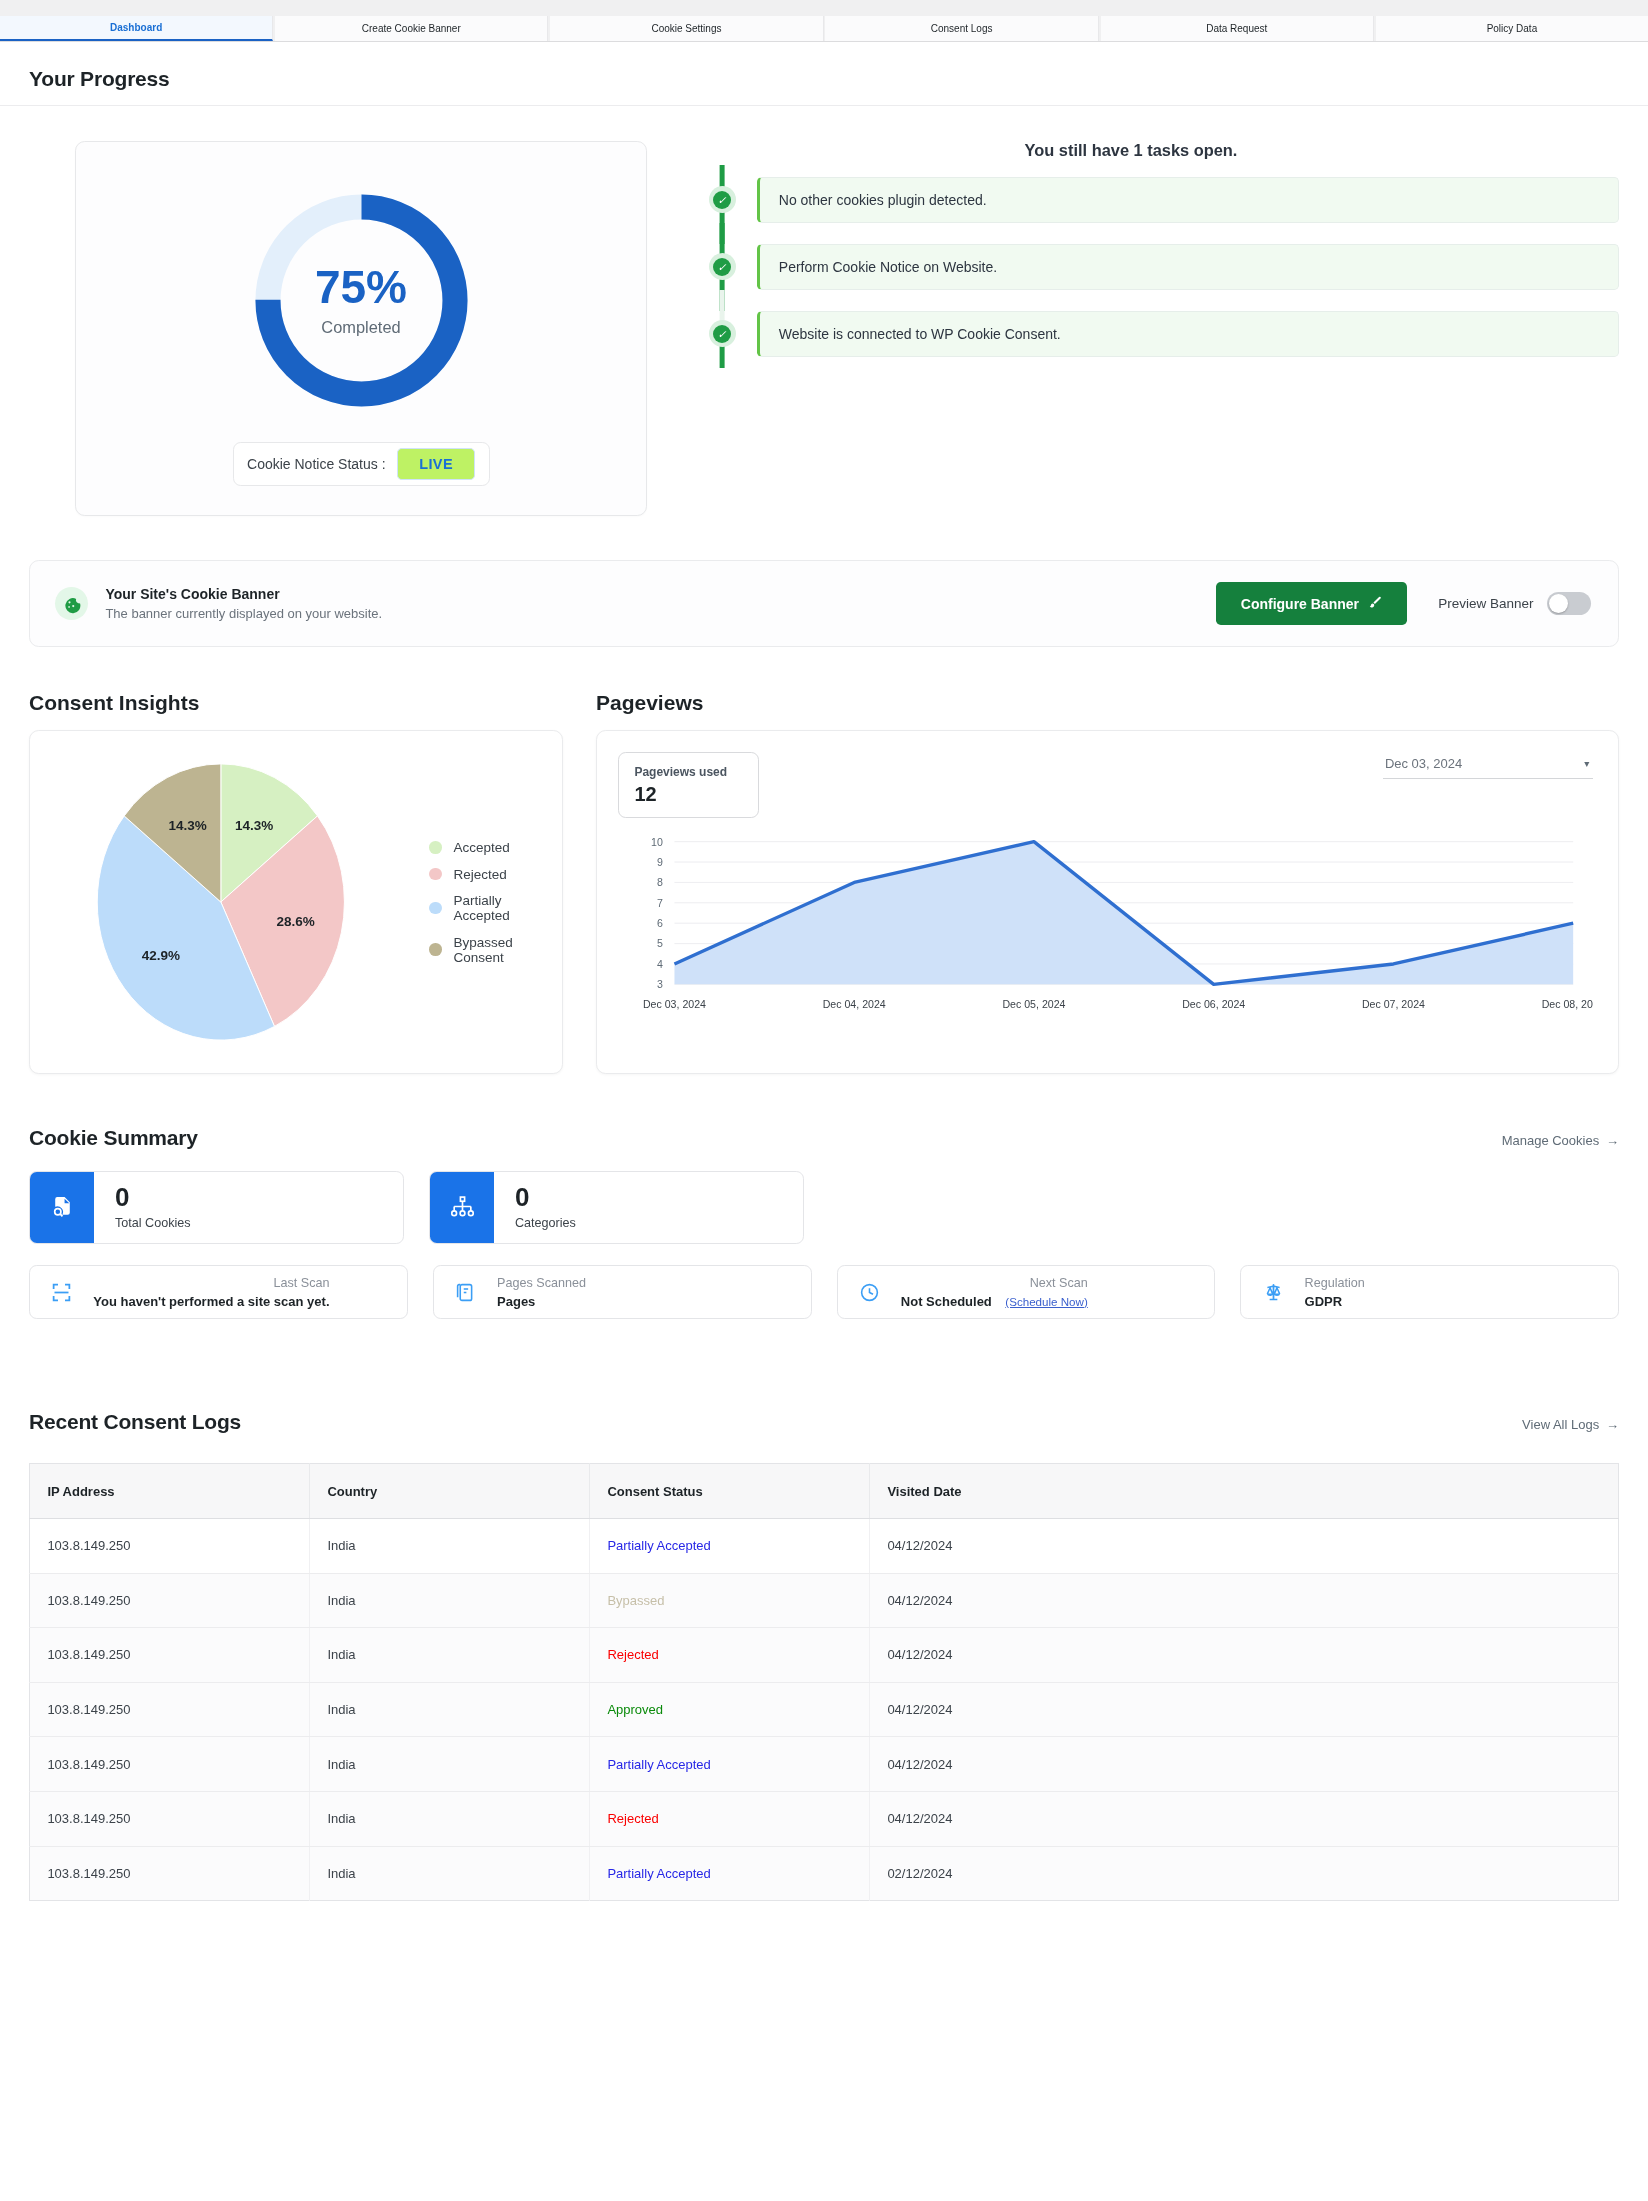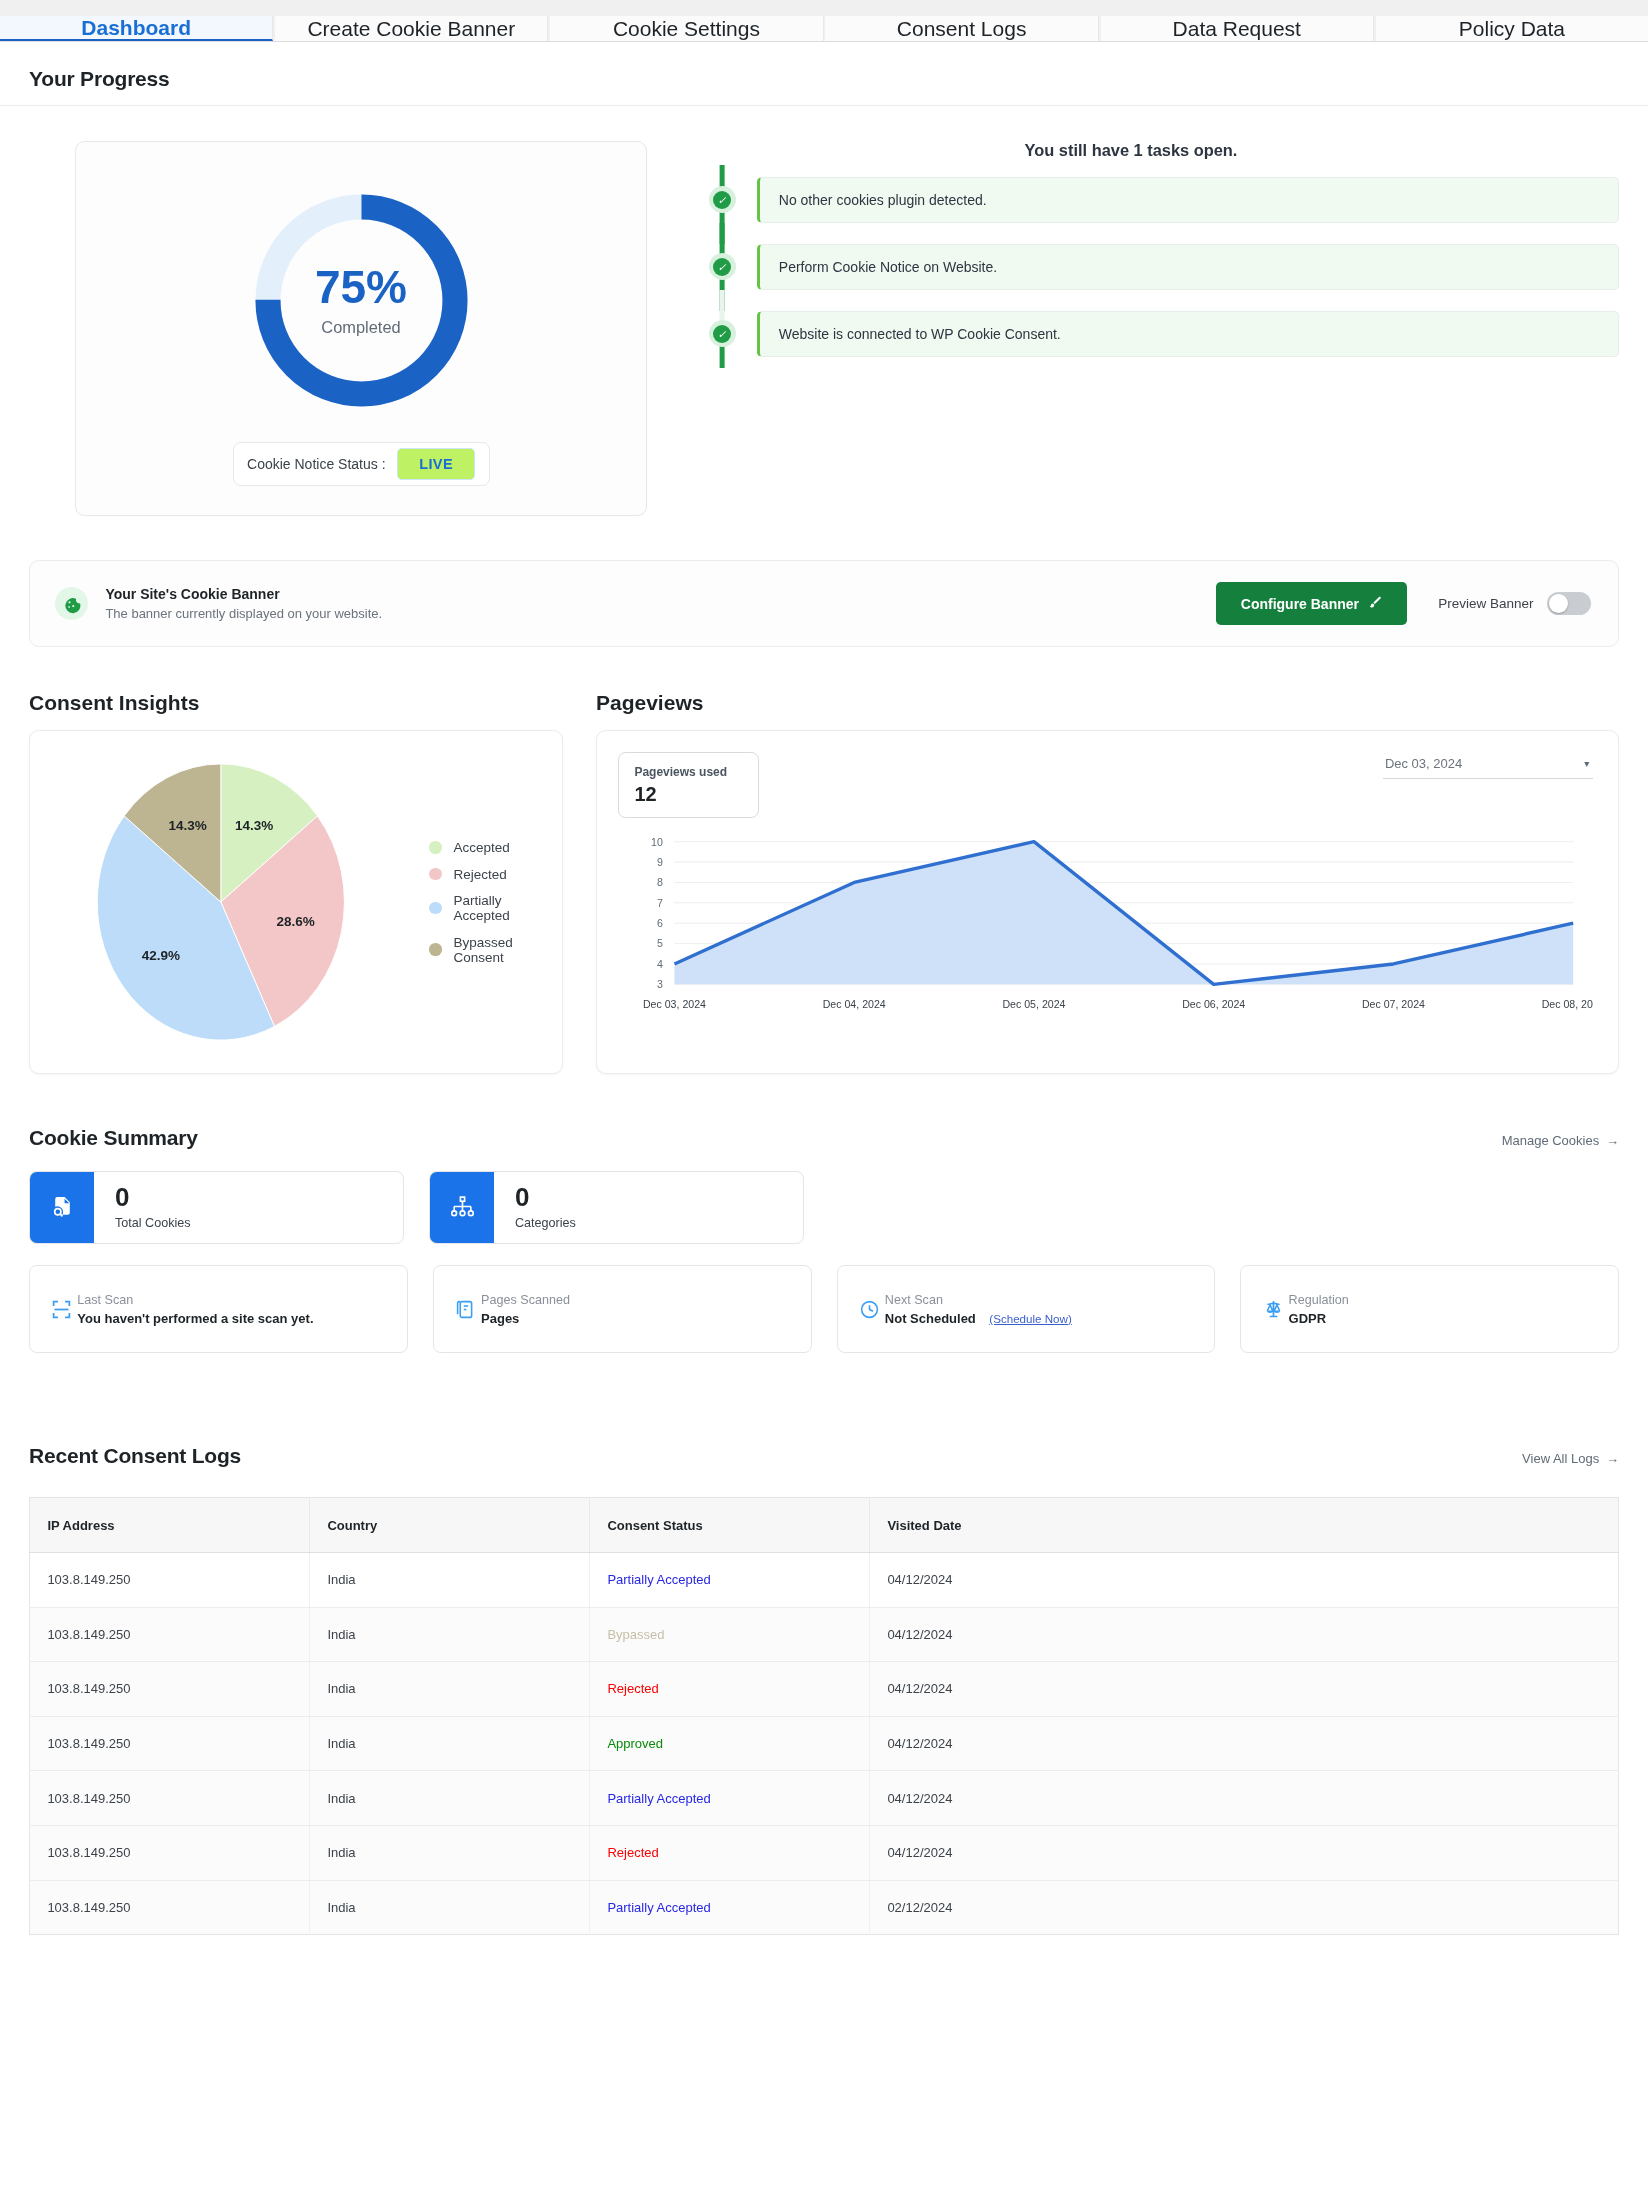--- a/index.html
+++ b/index.html
@@ -19,21 +19,21 @@
     height: 42px;
     gap: 1.9px;
     padding: 0;
   }
   .tab {
     flex: 1;
     background: #fbfbfc;
     display: flex;
     align-items: center;
     justify-content: center;
-    font-size: 21px;
+    font-size: 10px;
     color: #1d2327;
     border-right: 1px solid #e8e8ea;
     cursor: pointer;
     position: relative;
     margin-top: 16px;
   }
   .tab:last-child { border-right: none; }
   .tab.active {
     background: #f3f8fe;
     color: #1a6fd4;
@@ -314,28 +314,29 @@
     display: flex; align-items: center; justify-content: center;
     flex: 0 0 64px;
   }
   .stat-body { padding: 11.6px 0 0 21px; }
   .stat-num { font-size: 26px; font-weight: bold; color: #1d2327; line-height: 1; }
   .stat-lbl { font-size: 12.6px; color: #3c434a; margin-top: 5.8px; }
 
   .info-row { display: flex; gap: 25px; margin: 21px 29px 0 29px; }
   .info-card {
     flex: 1;
-    height: 88px;
+    height: 54px;
     border: 1px solid #e4e5e8;
     border-radius: 7.7px;
     background: #fff;
     display: flex;
     align-items: center;
     padding: 0 19.3px;
-    gap: 3px;
+    gap: 19px;
+    text-align: right;
   }
   .info-ico { flex: 0 0 25px; display: flex; align-items: center; justify-content: center; }
   .info-lbl { font-size: 12.6px; color: #8a9099; }
   .info-val { font-size: 13px; font-weight: bold; color: #1d2327; margin-top: 3.9px; display: flex; align-items: baseline; gap: 13.5px; }
   .info-val a { font-size: 11.6px; font-weight: normal; color: #3a5fcd; text-decoration: underline; }
 
   
   .logs-head { display: flex; align-items: baseline; margin: 91px 29px 29px 29px; }
   .logs-table-wrap { margin: 0 29px 29px 29px; }
   table { width: 100%; border-collapse: collapse; border: 1px solid #e3e4e7; }

